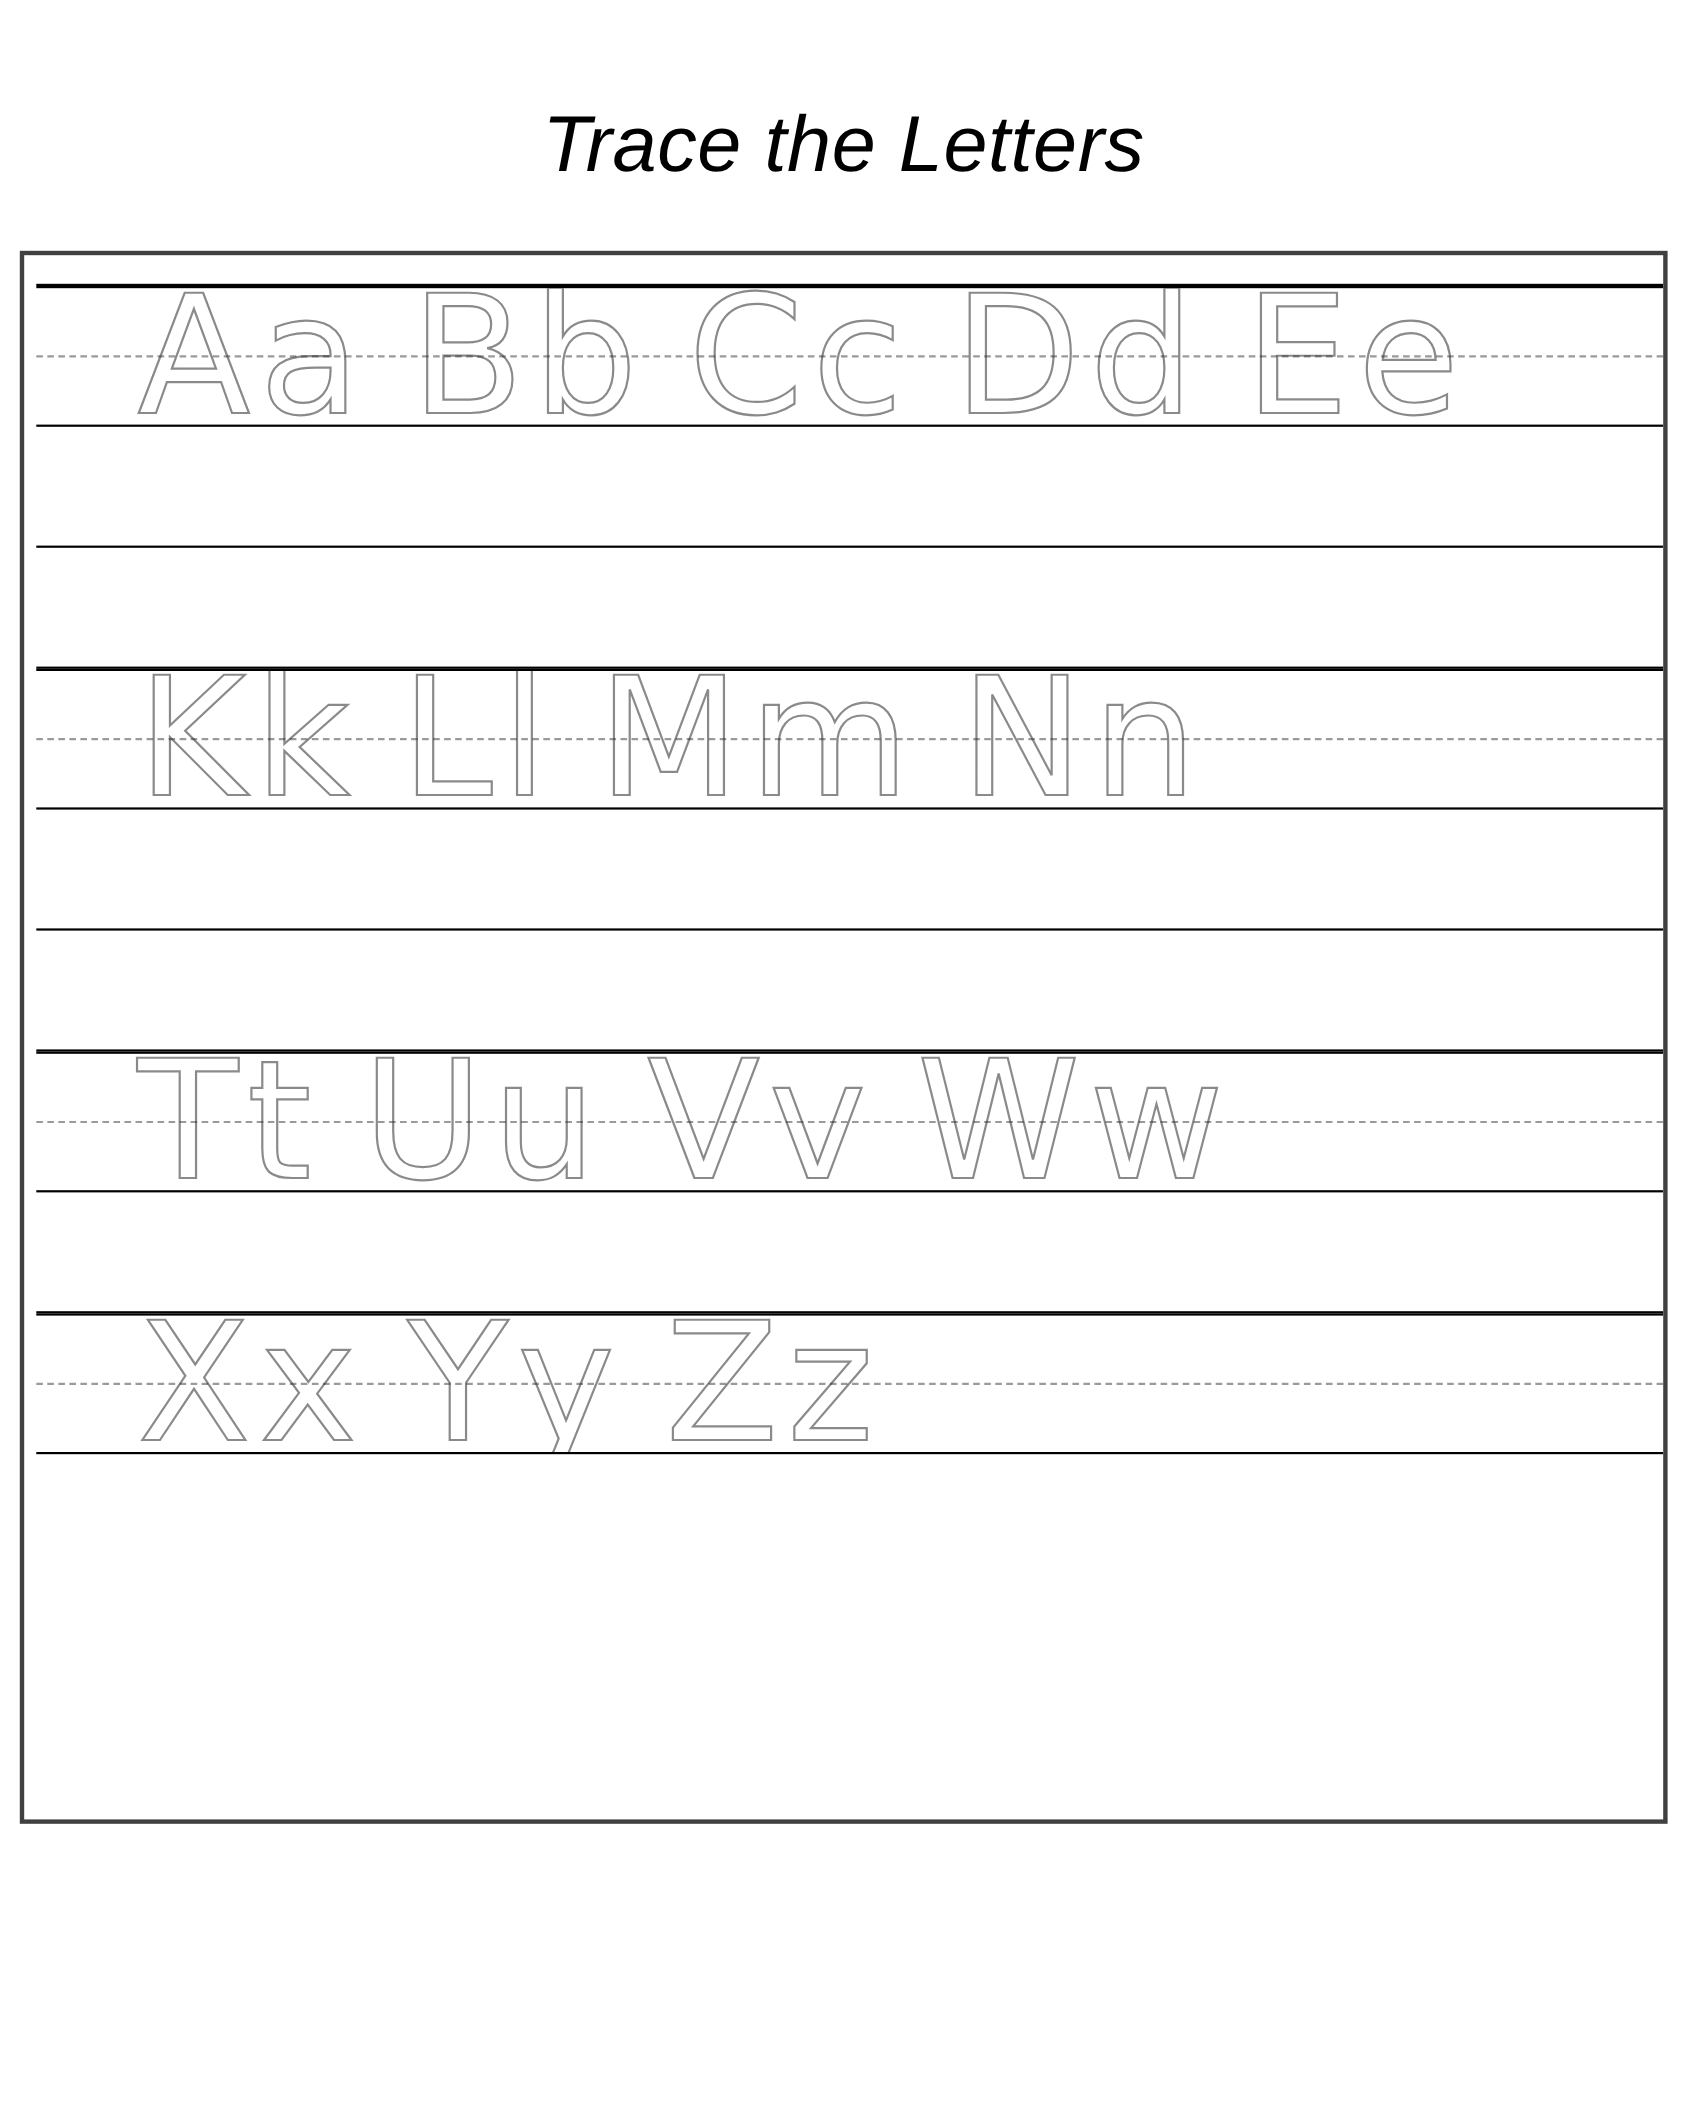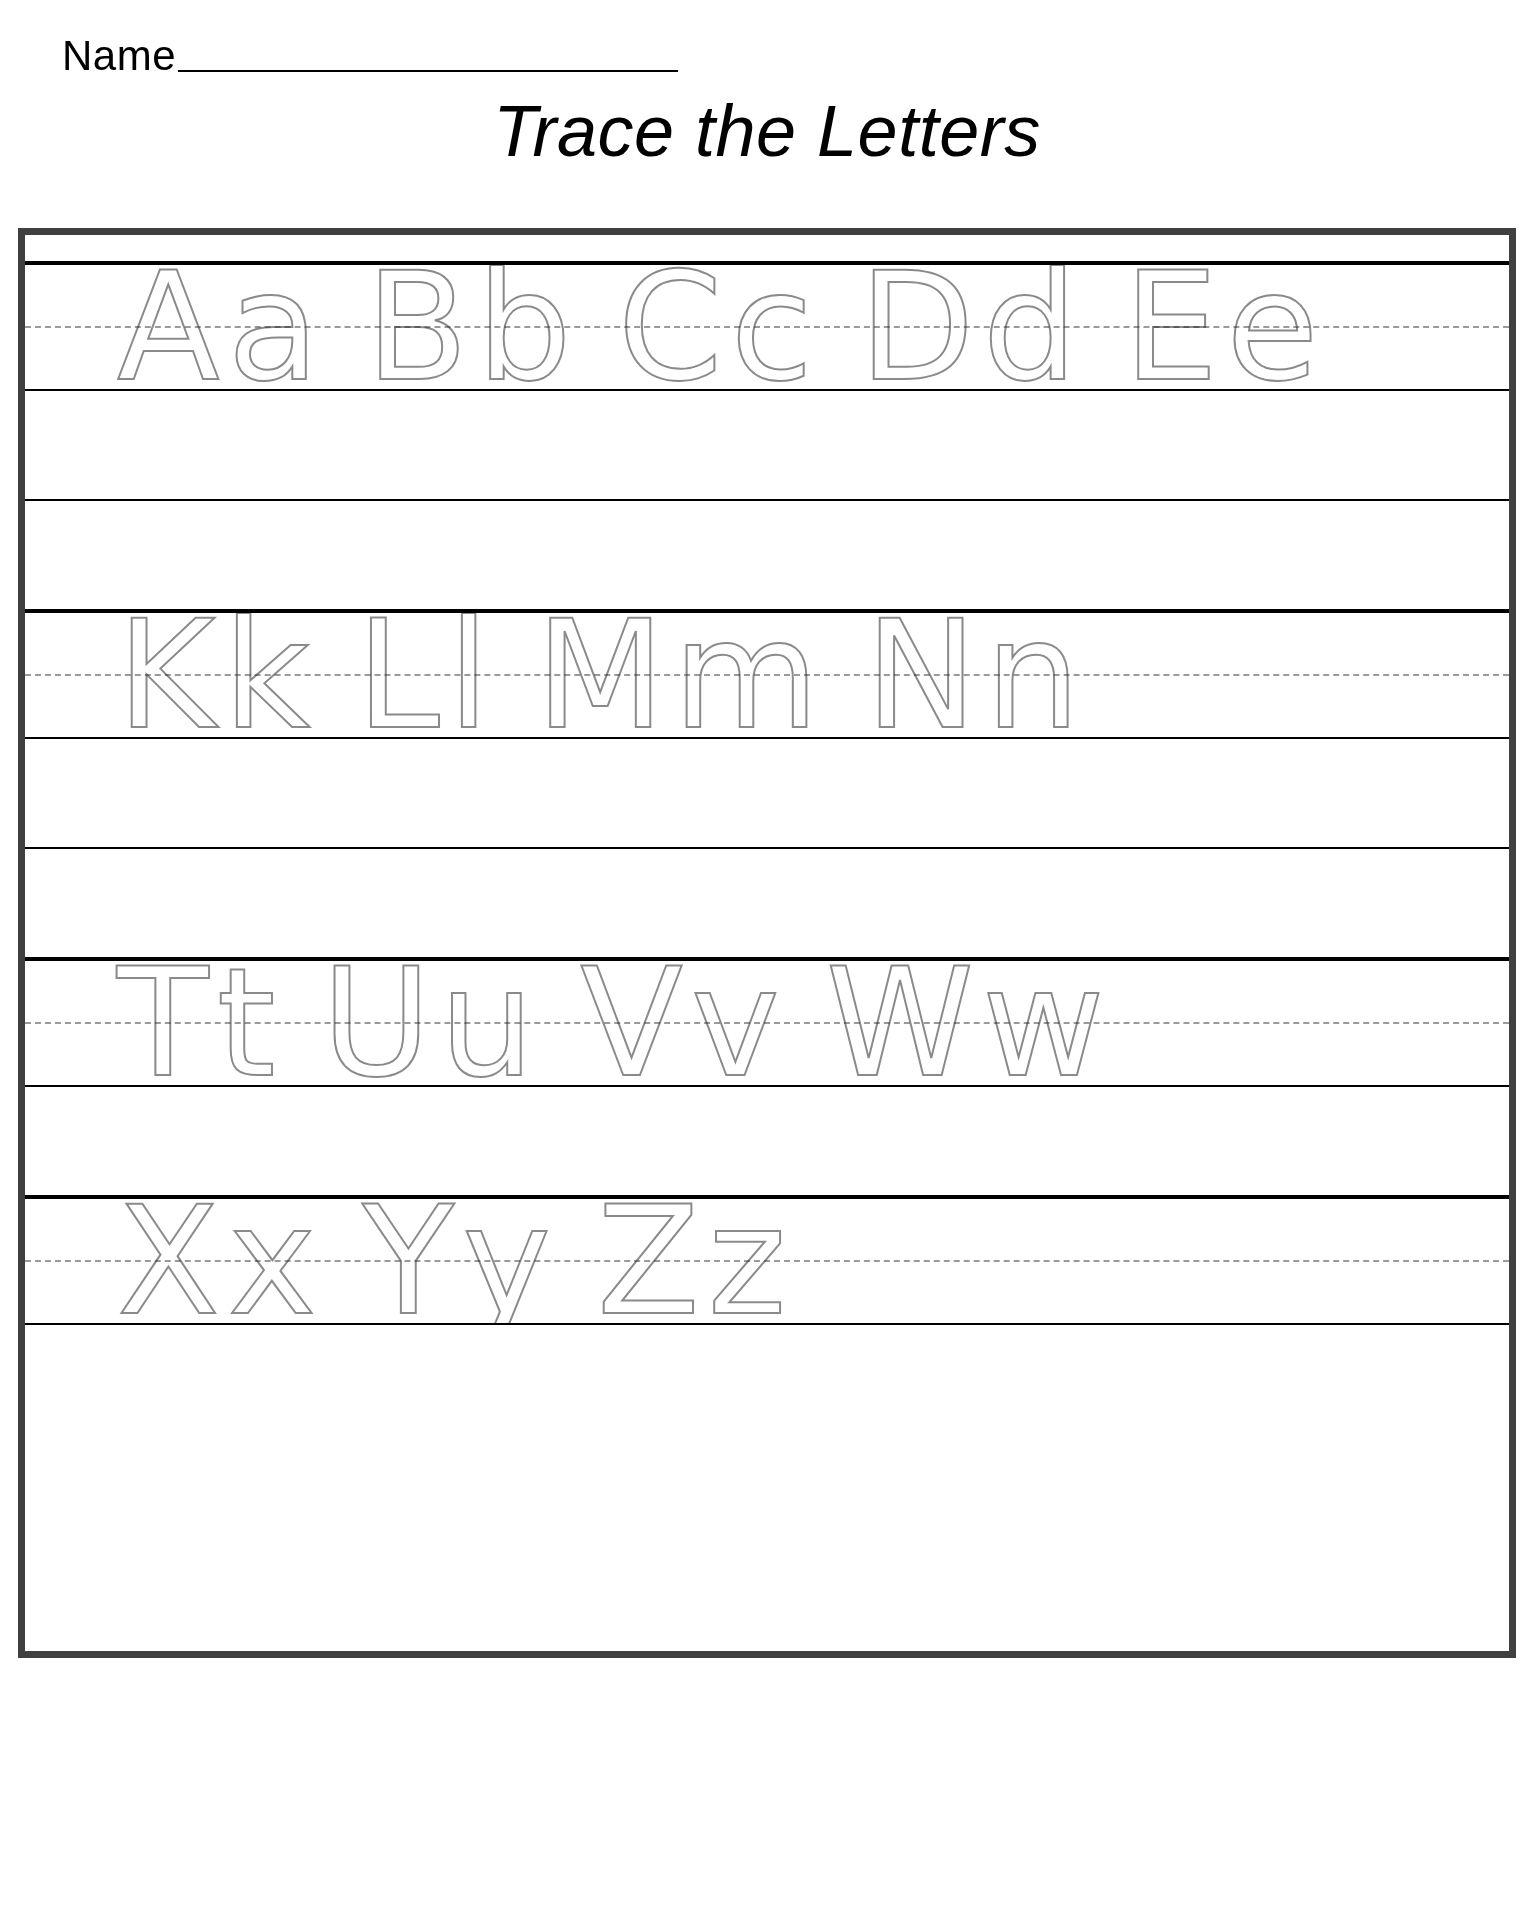--- a/index.html
+++ b/index.html
@@ -60,23 +60,24 @@
   }
 
   
   .frame {
     position: absolute;
     left: 18px;
     top: 228px;
     width: 1498px;
     height: 1430px;
     box-sizing: border-box;
-    border: 7px solid #404040;
+    border: 4px solid #404040;
     background: #fff;
     overflow: hidden;
+    padding-left: 11px;
   }
 
   
   .rows {
     position: relative;
     width: 100%;
     height: 100%;
   }
 
   .band {
@@ -132,24 +133,20 @@
     position: absolute;
     left: 0; right: 0; top: 0; bottom: 0;
     overflow: hidden;
   }
 </style>
 </head>
 <body>
 
 <div class="sheet">
 
-  <div class="name-row">
-    <span class="name-label">Name</span>
-    <span class="name-blank"></span>
-  </div>
 
   <div class="title">Trace the Letters</div>
 
   <div class="frame">
     <div class="rows">
 
       <div class="band top-pad"></div>
 
       <div class="band writing">
         <div class="midline"></div>

